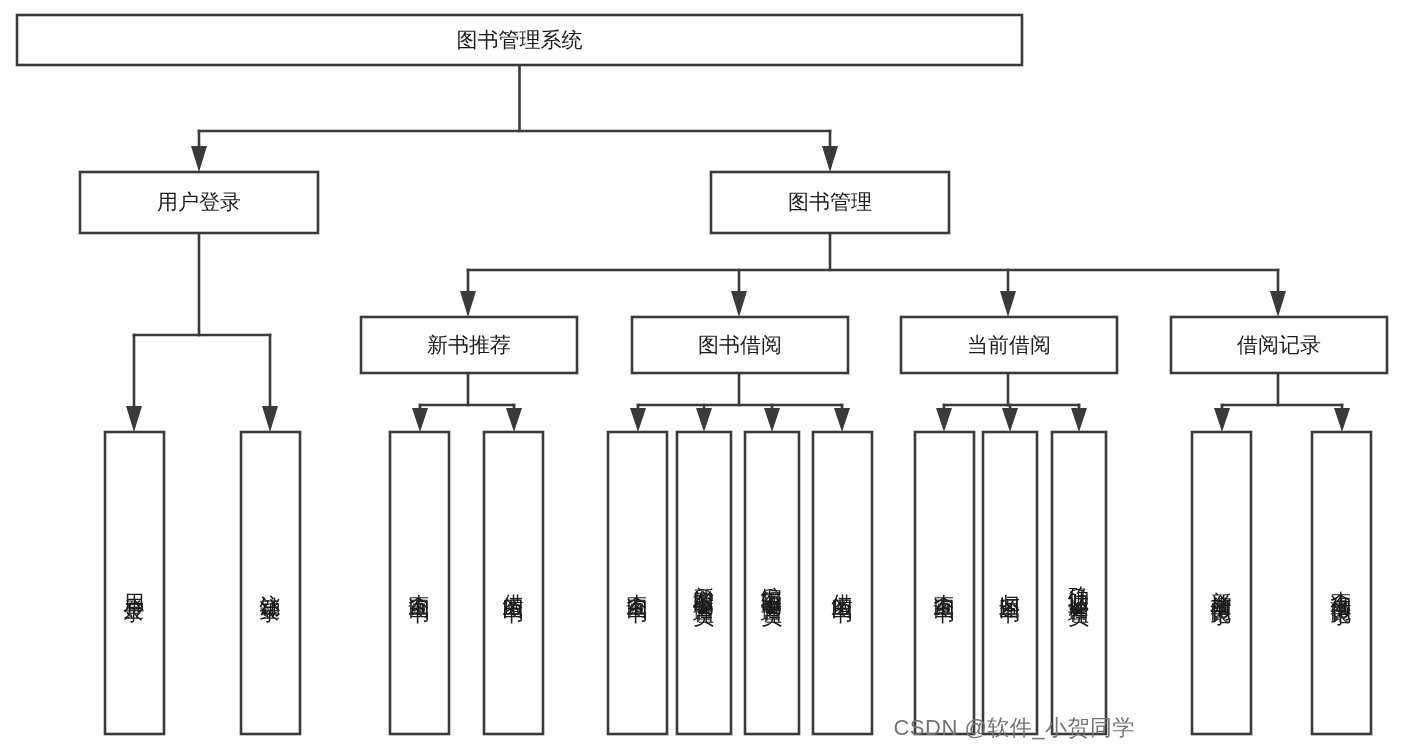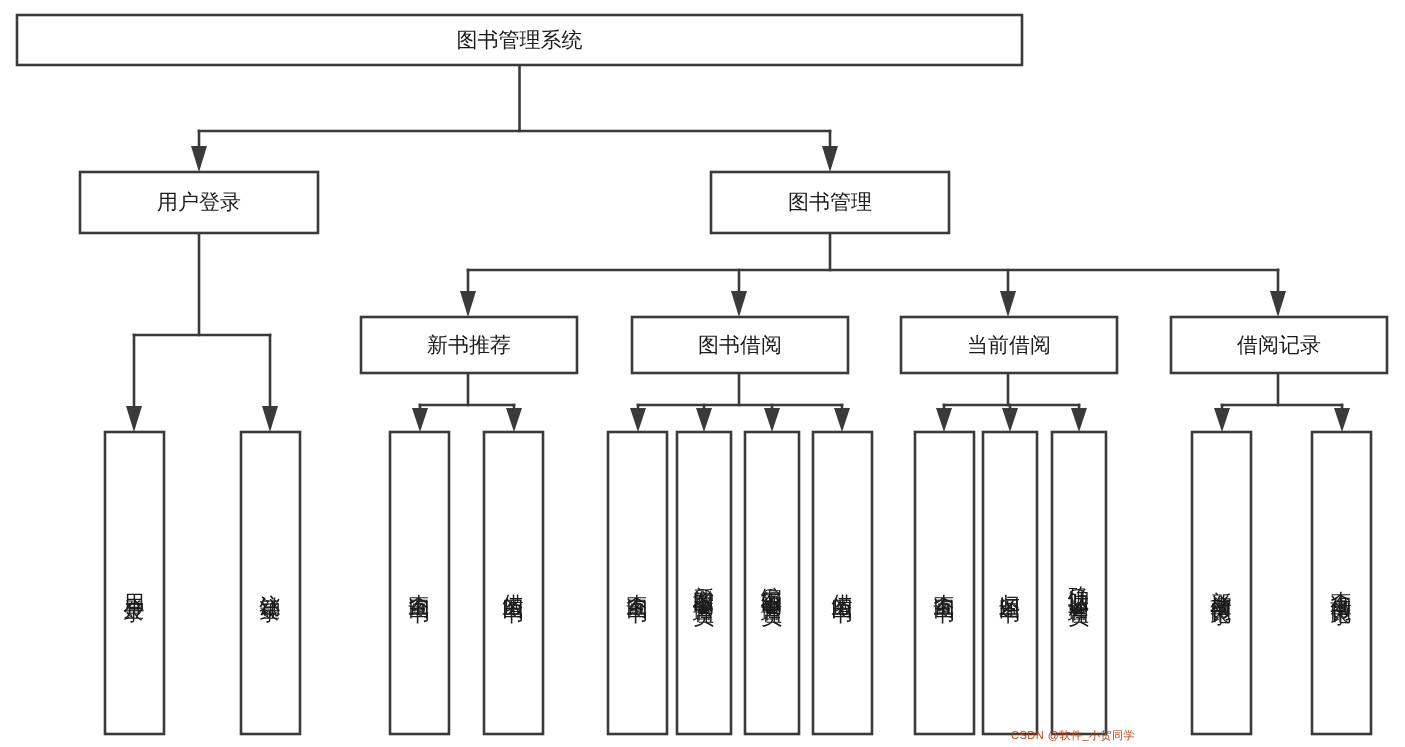--- a/index.html
+++ b/index.html
@@ -57,22 +57,22 @@
     glyph-orientation-vertical: 0;
     letter-spacing: 3px;
     dominant-baseline: central;
     text-anchor: middle;
   }
   .watermark {
     position: absolute;
     right: 8px;
     bottom: 4px;
     font-family: "Liberation Sans", sans-serif;
-    font-size: 11px;
-    color: #c2410c;
+    font-size: 22px;
+    color: #737373;
     white-space: nowrap;
     letter-spacing: 0.5px;
     user-select: none;
   }
 </style>
 </head>
 <body>
 
 <div id="diagram-root">
 

